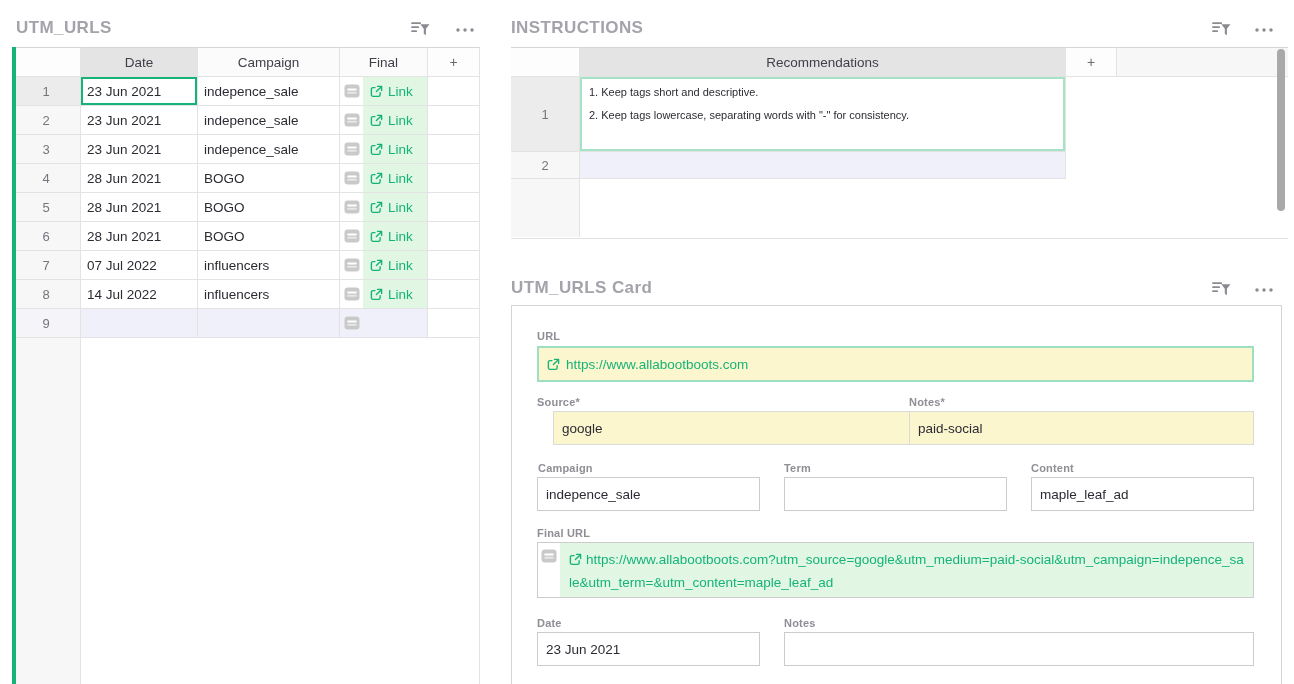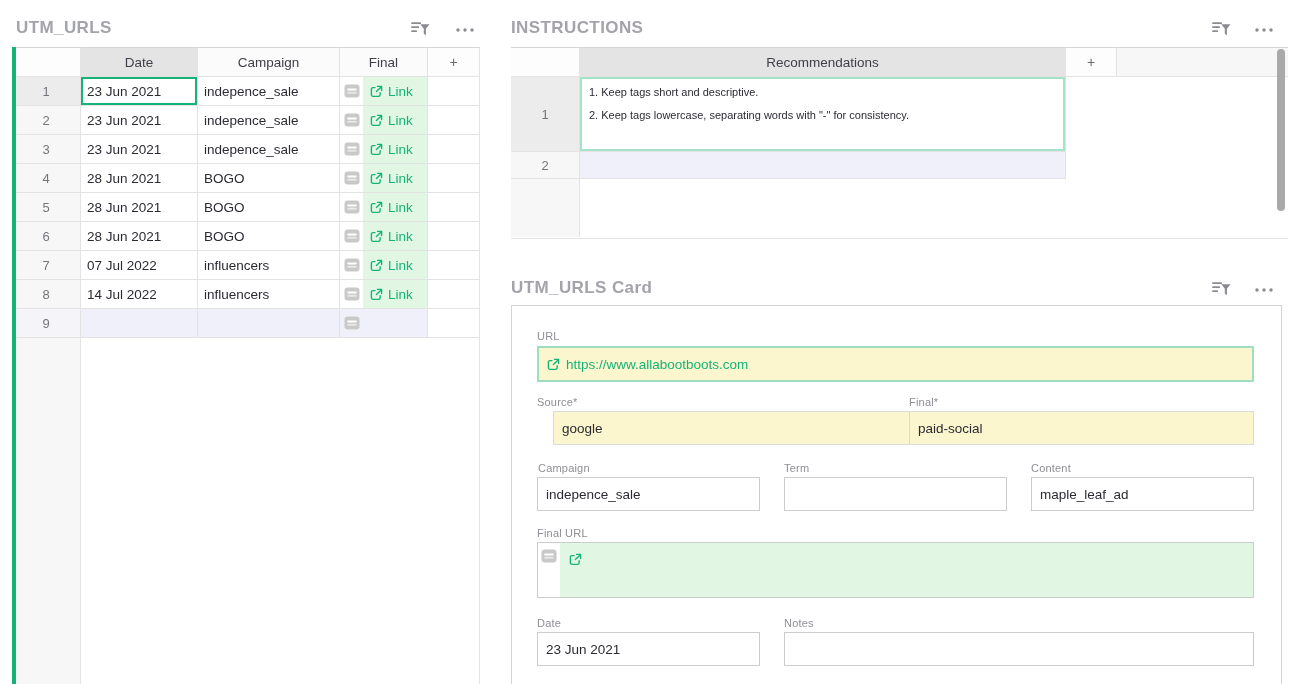--- a/index.html
+++ b/index.html
@@ -40,21 +40,21 @@
   .green-link{color:#16b378;}
   .rec-link-line .ext-ic{vertical-align:-2px;display:inline-block;color:#16b378;margin:0 2px;}
   .no-border{border:none;background:#fff;}
 
   
   .scroll-thumb{position:absolute;width:8px;border-radius:4px;background:#a9a9a9;}
 
   
   .card{position:absolute;left:511px;top:305px;width:771px;height:380px;box-sizing:border-box;
         border:1px solid #d4d4d4;border-bottom:none;background:#fff;}
-  .fld-label{position:absolute;font-size:11px;font-weight:normal;color:#8e8e95;letter-spacing:.2px;}
+  .fld-label{position:absolute;font-size:11px;font-weight:bold;color:#8e8e95;letter-spacing:.2px;}
   .fld{position:absolute;box-sizing:border-box;border:1px solid #ccc;background:#fff;
        font-size:13.5px;color:#2b2b33;display:flex;align-items:center;padding:16px 8px;overflow:hidden;}
   .fld.yellow{background:#fcf6ce;border-color:#dadada;}
   .fld.active{background:#fcf6ce;border:2px solid #9edfc1;color:#16b378;gap:6px;}
   .fld.greenlink{padding:0;align-items:flex-start;}
   .gl-strip{width:22px;flex:none;display:flex;justify-content:center;padding-top:6px;}
   .gl-body{flex:1;background:#e1f7e4;color:#16b378;padding:5px 9px;line-height:23px;
            font-size:13.5px;word-break:break-all;white-space:normal;min-height:100%;box-sizing:border-box;}
   .gl-body .ext-ic{vertical-align:-2px;display:inline-block;margin-right:4px;}
 </style>
@@ -333,21 +333,21 @@
       <svg class="ext-ic">
           <use href="#sym-ext"></use>
         </svg>
       <span>https://www.allabootboots.com</span>
     </div>
 
     <span class="fld-label" style="left:25px;top:90px">Source*</span>
     <div class="fld yellow" style="left:41px;top:105px;width:394px;height:28px">
         <span>google</span>
       </div>
-    <span class="fld-label" style="left:397px;top:90px">Final*</span>
+    <span class="fld-label" style="left:397px;top:90px">Notes*</span>
     <div class="fld yellow" style="left:397px;top:105px;width:345px;height:28px">
         <span>paid-social</span>
       </div>
 
     <span class="fld-label" style="left:26px;top:156px">Campaign</span>
     <div class="fld" style="left:25px;top:171px;width:223px;height:28px">
         <span>indepence_sale</span>
       </div>
     <span class="fld-label" style="left:272px;top:156px">Term</span>
     <div class="fld" style="left:272px;top:171px;width:223px;height:28px">
@@ -360,21 +360,21 @@
 
     <span class="fld-label" style="left:25px;top:221px">Final URL</span>
     <div class="fld greenlink" style="left:25px;top:236px;width:717px;height:56px">
       <span class="gl-strip">
           <svg class="card-ic" style="margin-left:0">
             <use href="#sym-card"></use>
           </svg>
         </span>
       <div class="gl-body"><svg class="ext-ic">
             <use href="#sym-ext"></use>
-          </svg></div>
+          </svg><span>https://www.allabootboots.com?utm_source=google&amp;utm_medium=paid-social&amp;utm_campaign=indepence_sale&amp;utm_term=&amp;utm_content=maple_leaf_ad</span></div>
     </div>
 
     <span class="fld-label" style="left:25px;top:311px">Date</span>
     <div class="fld" style="left:25px;top:326px;width:223px;height:28px">
         <span>23 Jun 2021</span>
       </div>
     <span class="fld-label" style="left:272px;top:311px">Notes</span>
     <div class="fld" style="left:272px;top:326px;width:470px;height:28px">
         <span></span>
       </div>

